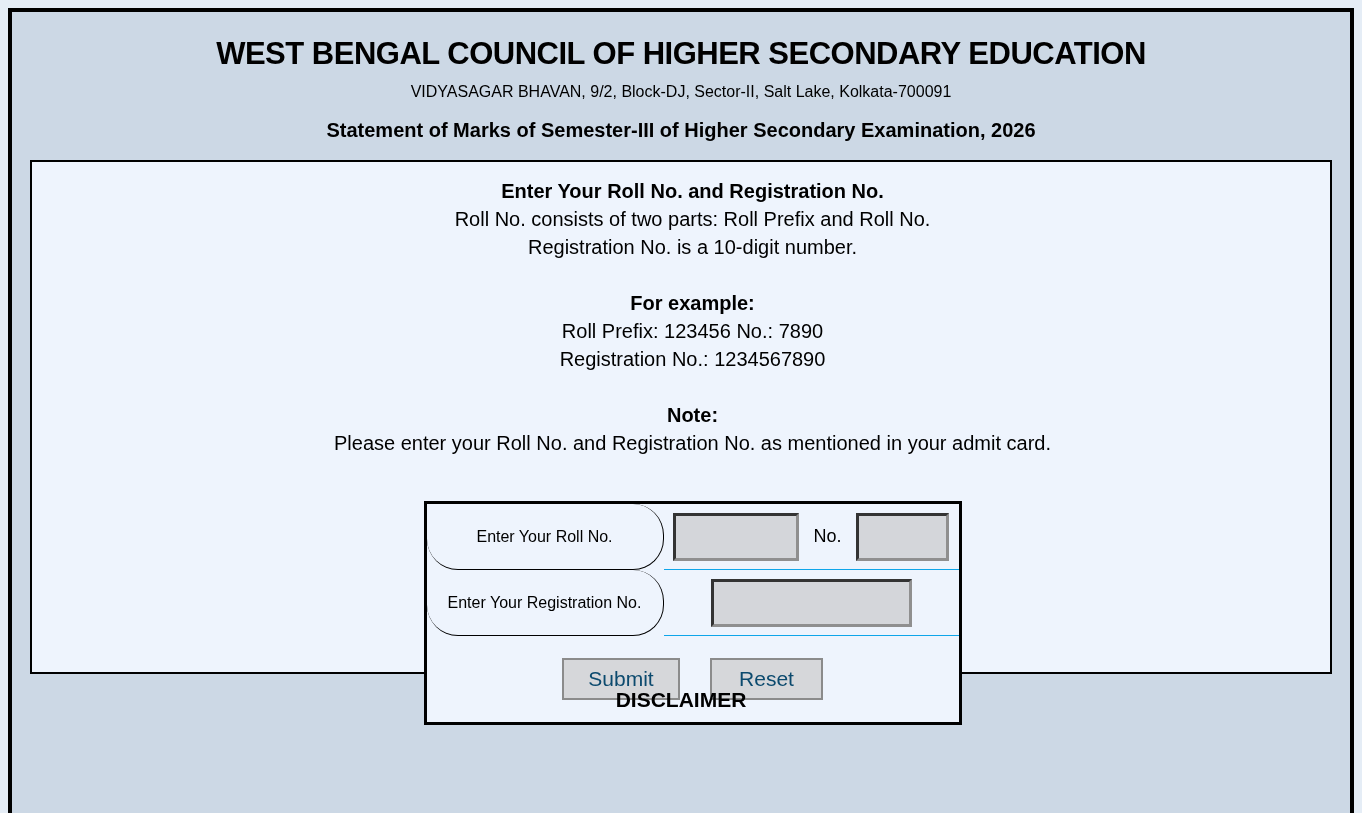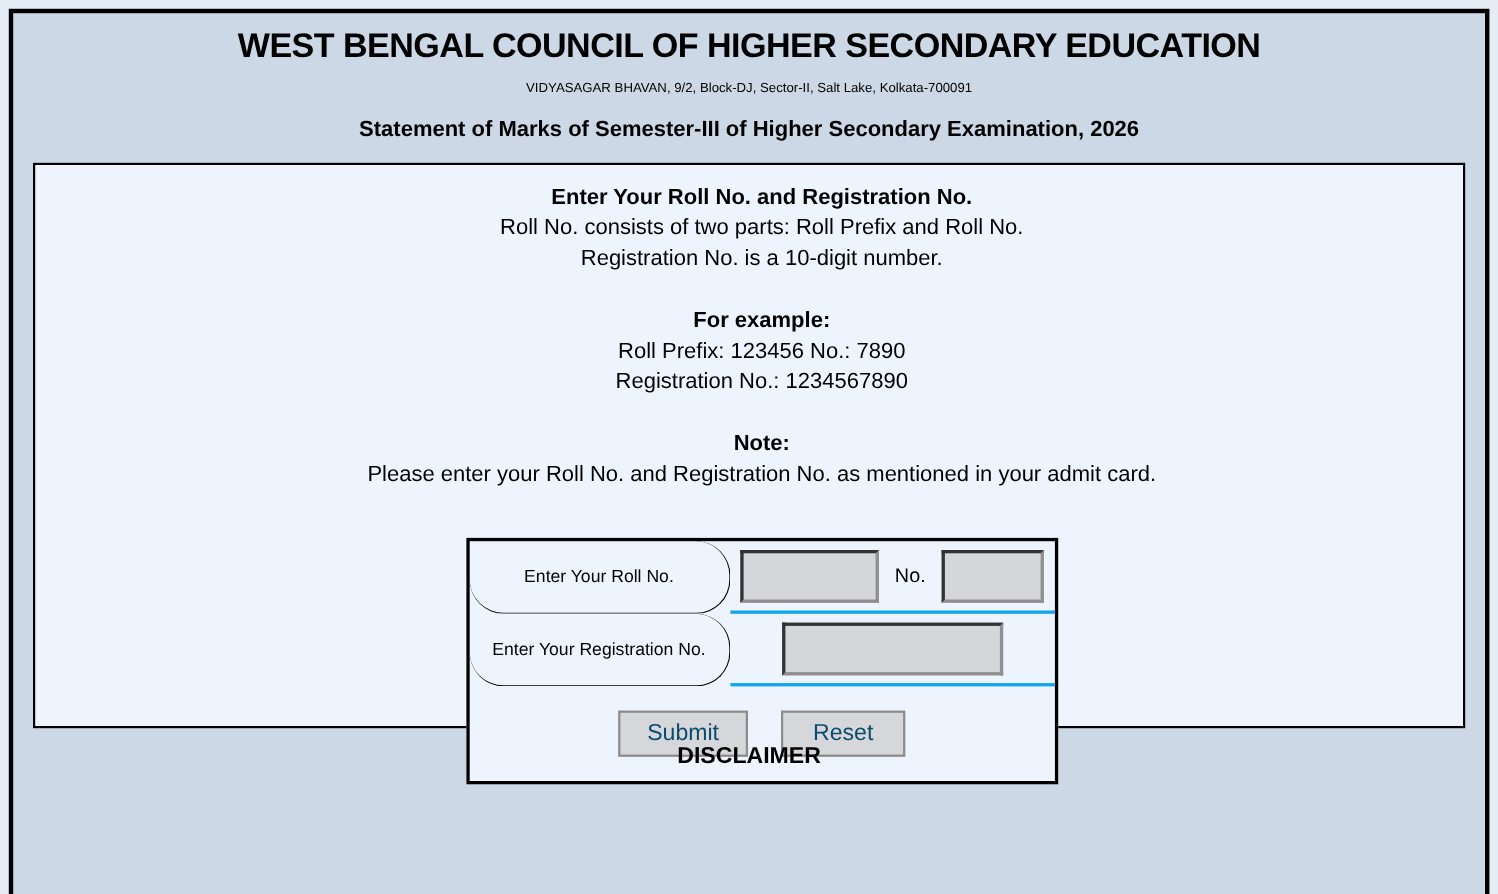--- a/index.html
+++ b/index.html
@@ -10,29 +10,29 @@
     font-family: "Liberation Sans", sans-serif;
     color: #000;
   }
   .frame {
     position: absolute;
     left: 8px; top: 8px;
     width: 1346px; height: 830px; 
     border: 4px solid #000;
     background: #ccd8e5;
   }
-  .hdr { text-align: center; padding-top: 13px; }
+  .hdr { text-align: center; padding-top: 25px; }
   .hdr-title {
     font-size: 31px;
     font-weight: bold;
     letter-spacing: -0.5px;
     line-height: 34px;
   }
   .hdr-address {
-    font-size: 12px;
+    font-size: 16px;
     line-height: 20px;
     margin-top: 11px;
   }
   .hdr-statement {
     font-size: 20px;
     font-weight: bold;
     line-height: 22px;
     margin-top: 17px;
   }
   .inner-box {
@@ -68,21 +68,21 @@
     justify-content: center;
     border-right: 1px solid #000;
     border-bottom: 1px solid #000;
     font-size: 16px;
     height: 66px;
     text-align: center;
     padding: 0 6px;
     border-radius: 31px;
   }
   .cell-field {
-    border-bottom: 3px solid #0ea5e9;
+    border-bottom: 1px solid #0ea5e9;
     height: 66px;
     padding: 0 9px;
   }
   .cell-roll { justify-content: space-between; }
   .cell-reg { justify-content: center; }
   .mid-label { font-size: 18px; }
   .tinput {
     height: 48px;
     background: #d4d6da;
     border-style: solid;

